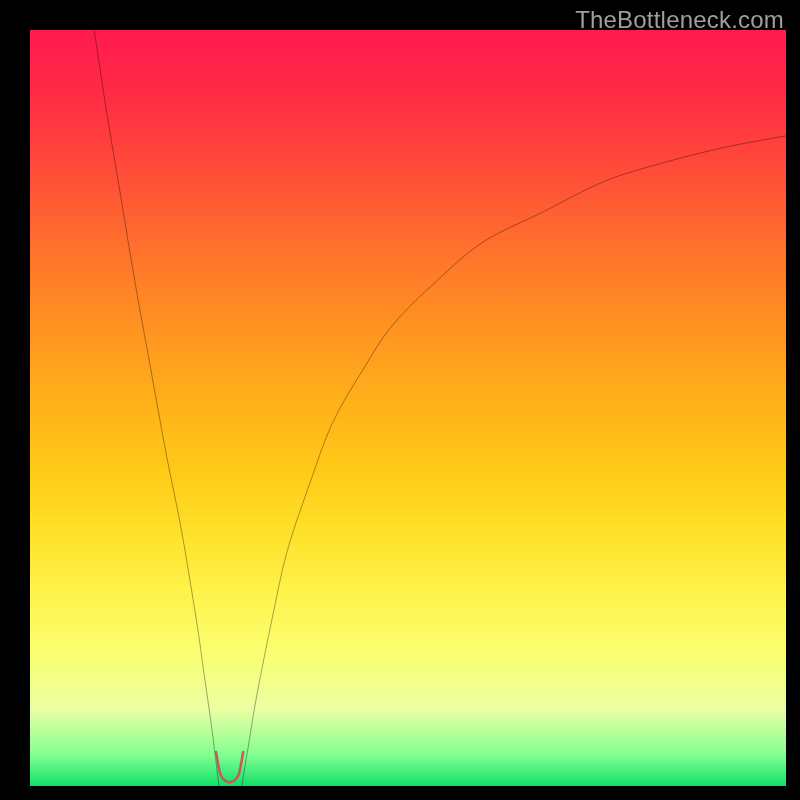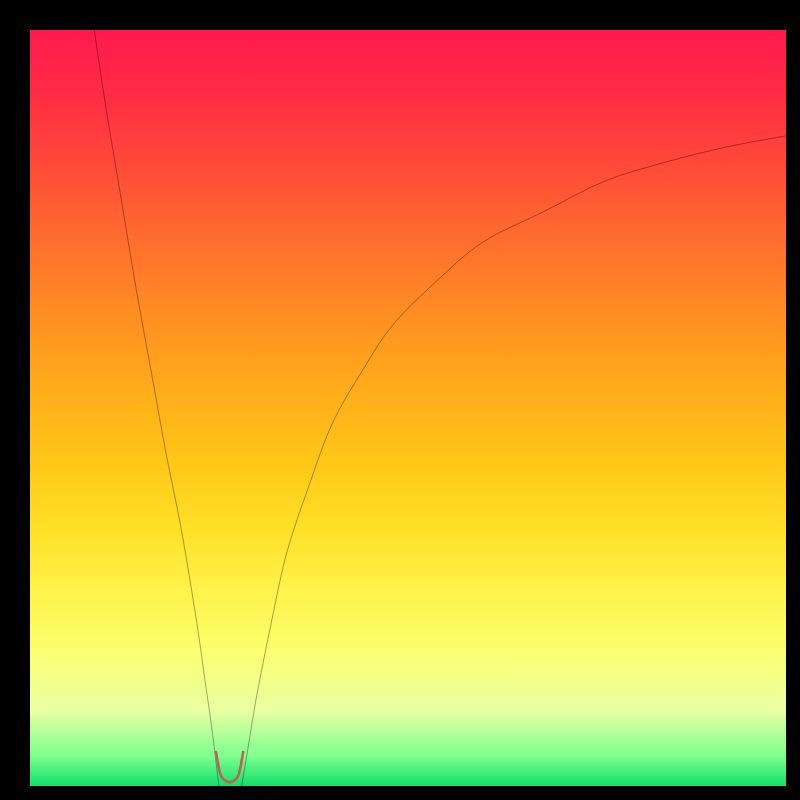--- a/index.html
+++ b/index.html
@@ -55,20 +55,21 @@
     right: 16px;
     color: #9f9f9f;
     font-size: 24px;
     letter-spacing: 0.2px;
   }
 </style>
 </head>
 <body>
 
 <div class="stage">
+  <div class="watermark">TheBottleneck.com</div>
 
   <div class="plot">
     <div class="gradient"></div>
     <svg class="curve-layer" viewBox="0 0 100 100" preserveAspectRatio="none">
       <path d="M 8.5 0 C 8.75 1.6666666666666667, 9.416666666666666 6.333333333333334, 10 10 C 10.583333333333334 13.666666666666666, 11.333333333333332 18, 12 22 C 12.666666666666668 26, 13.333333333333336 30.166666666666668, 14.000000000000002 34 C 14.666666666666668 37.83333333333333, 15.333333333333334 41.33333333333333, 16 44.99999999999999 C 16.666666666666668 48.66666666666666, 17.333333333333332 52.5, 18 56 C 18.666666666666668 59.5, 19.333333333333332 62.333333333333336, 20 66 C 20.666666666666668 69.66666666666667, 21.5 74.83333333333333, 22 78 C 22.5 81.16666666666667, 22.666666666666668 82.66666666666667, 23 85 C 23.333333333333332 87.33333333333333, 23.75 90.16666666666667, 24 92 C 24.25 93.83333333333333, 24.333333333333332 94.66666666666667, 24.5 96 C 24.666666666666668 97.33333333333333, 24.916666666666668 99.33333333333333, 25 100" id="path-left" fill="none" stroke="#000000" stroke-width="0.35" vector-effect="non-scaling-stroke"></path>
       <path d="M 28.000000000000004 100 C 28.166666666666668 99, 28.666666666666664 96, 28.999999999999996 94 C 29.33333333333333 92, 29.5 90.66666666666667, 30 88 C 30.5 85.33333333333333, 31.333333333333332 81.16666666666667, 32 78 C 32.666666666666664 74.83333333333333, 33.166666666666664 72, 34 69 C 34.833333333333336 66, 36 62.833333333333336, 37 60 C 38 57.166666666666664, 38.833333333333336 54.5, 40 52 C 41.166666666666664 49.5, 42.666666666666664 47.16666666666666, 44 44.99999999999999 C 45.333333333333336 42.83333333333333, 46.333333333333336 41, 48 39 C 49.666666666666664 37, 52 34.833333333333336, 54 33 C 56 31.166666666666668, 57.666666666666664 29.5, 60 28 C 62.333333333333336 26.5, 65.33333333333333 25.333333333333332, 68 24 C 70.66666666666667 22.666666666666668, 73.33333333333333 21.083333333333332, 76 20 C 78.66666666666667 18.916666666666668, 81.33333333333333 18.25, 84 17.5 C 86.66666666666667 16.75, 89.33333333333333 16.083333333333332, 92 15.5 C 94.66666666666667 14.916666666666666, 98.66666666666667 14.25, 100 14" id="path-right" fill="none" stroke="#000000" stroke-width="0.35" vector-effect="non-scaling-stroke"></path>
       <path d="M 24.6 95.5 C 24.700000000000003 96, 24.966666666666665 97.85, 25.2 98.5 C 25.433333333333334 99.15, 25.733333333333334 99.25, 26 99.4 C 26.266666666666666 99.55000000000001, 26.533333333333335 99.55000000000001, 26.8 99.4 C 27.066666666666666 99.25, 27.366666666666667 99.15, 27.6 98.5 C 27.833333333333336 97.85, 28.099999999999998 96, 28.199999999999996 95.5" id="path-well" fill="none" stroke="#c55b5b" stroke-width="2.6" stroke-linecap="round" stroke-linejoin="round" vector-effect="non-scaling-stroke"></path>
     </svg>
   </div>
 </div>

